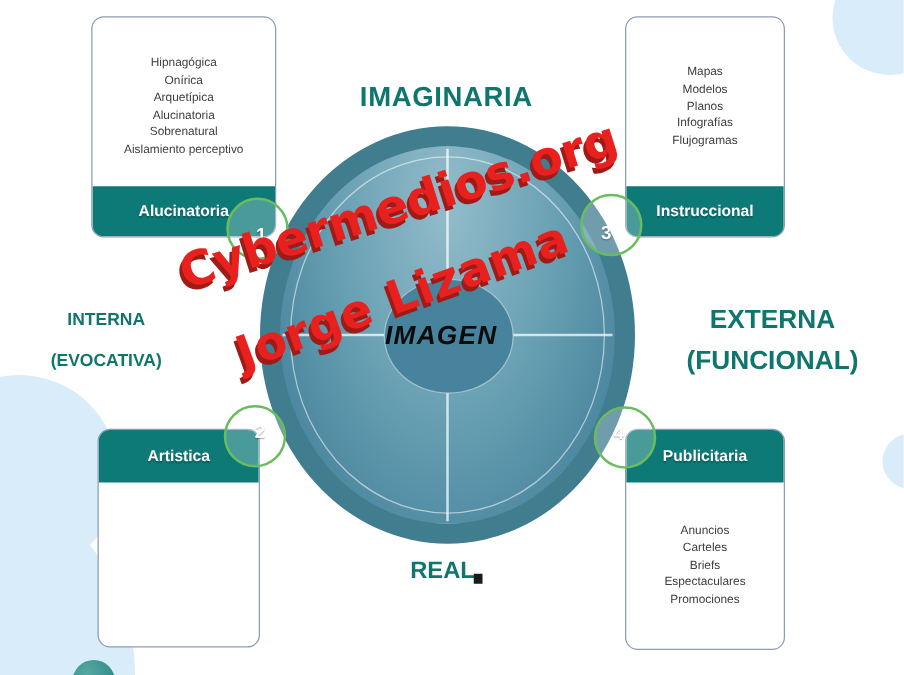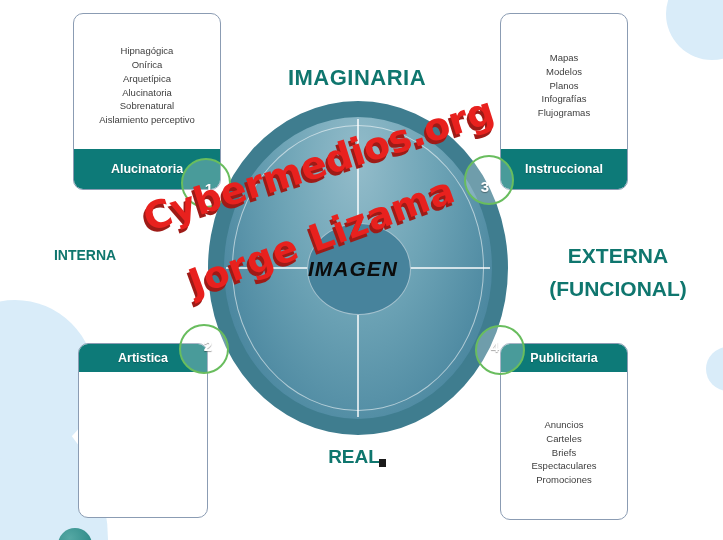--- a/index.html
+++ b/index.html
@@ -50,21 +50,21 @@
   .card3{left:500px;top:13px;width:128px;height:177px;}
   .card2{left:78px;top:343px;width:130px;height:175px;}
   .card4{left:500px;top:343px;width:128px;height:177px;}
   .card-body{position:absolute;left:0;right:0;display:flex;align-items:center;justify-content:center;}
   .card1 .card-body,.card3 .card-body{top:0;bottom:40px;padding-top:8px;}
   .card2 .card-body,.card4 .card-body{top:42px;bottom:0;}
   .card-list{white-space:pre-line;text-align:center;font-size:9.5px;line-height:1.45;color:#3d3d3d;}
   .card-header{position:absolute;left:0;right:0;background:#0d7a78;display:flex;
     align-items:center;justify-content:center;}
   .card1 .card-header,.card3 .card-header{bottom:0;height:40px;}
-  .card2 .card-header,.card4 .card-header{top:0;height:28px;}
+  .card2 .card-header,.card4 .card-header{top:0;height:42px;}
   .card-header span{color:#ffffff;font-weight:bold;font-size:12.5px;
     text-shadow:0 1px 1px rgba(0,0,0,0.25);}
 
   
   .num-badge{position:absolute;width:50px;height:50px;border-radius:50%;
     border:2px solid #69bd5e;background:rgba(255,255,255,0.25);
     display:flex;align-items:center;justify-content:center;z-index:3;box-sizing:border-box;}
   .num-badge span{color:#ffffff;font-weight:bold;font-size:15px;
     text-shadow:0 1px 1px rgba(0,0,0,0.35);}
   .num1{left:181px;top:158px;}
@@ -103,20 +103,21 @@
     <div class="qline v"></div>
     <div class="center-circle">
       <span>IMAGEN</span>
     </div>
   </div>
 
   <div class="axis axis-top">IMAGINARIA</div>
   <div class="axis axis-bottom">REAL</div>
   <div class="axis axis-left">
     <div>INTERNA</div>
+    <div>(EVOCATIVA)</div>
   </div>
   <div class="axis axis-right">
     <div>EXTERNA</div>
     <div>(FUNCIONAL)</div>
   </div>
 
   <div class="card card1">
     <div class="card-body">
       <div class="card-list">Hipnagógica
 Onírica

